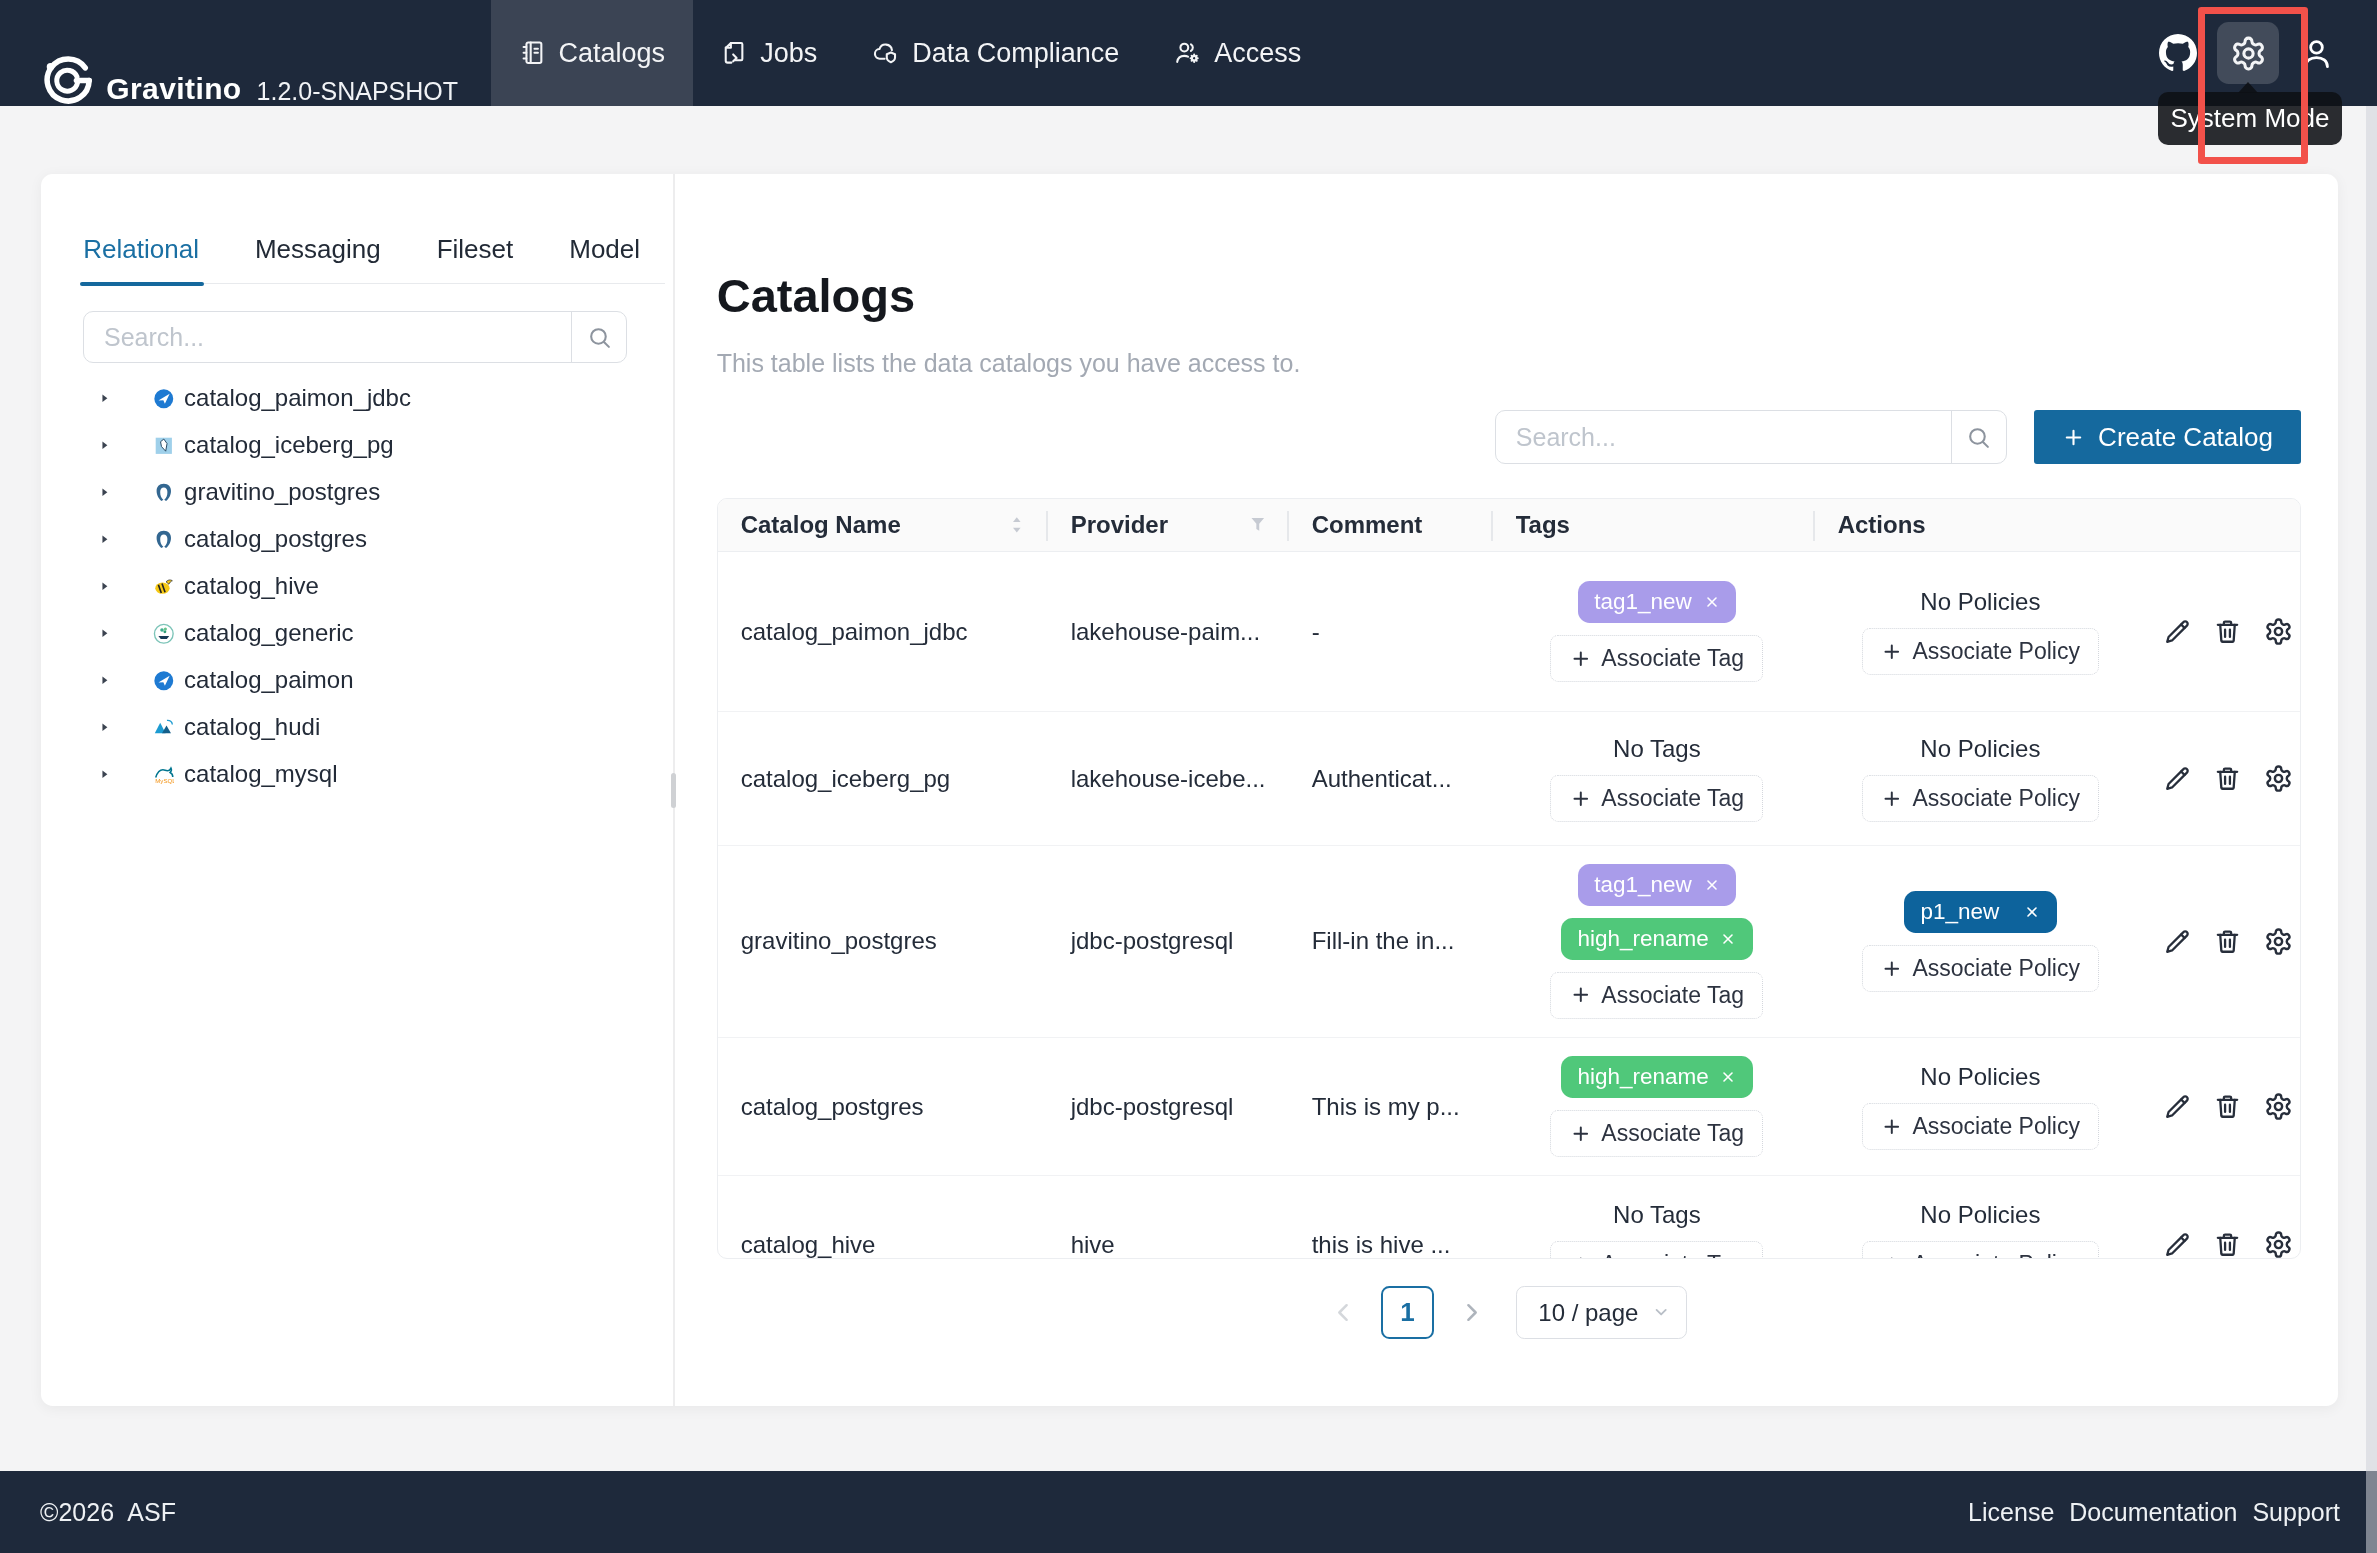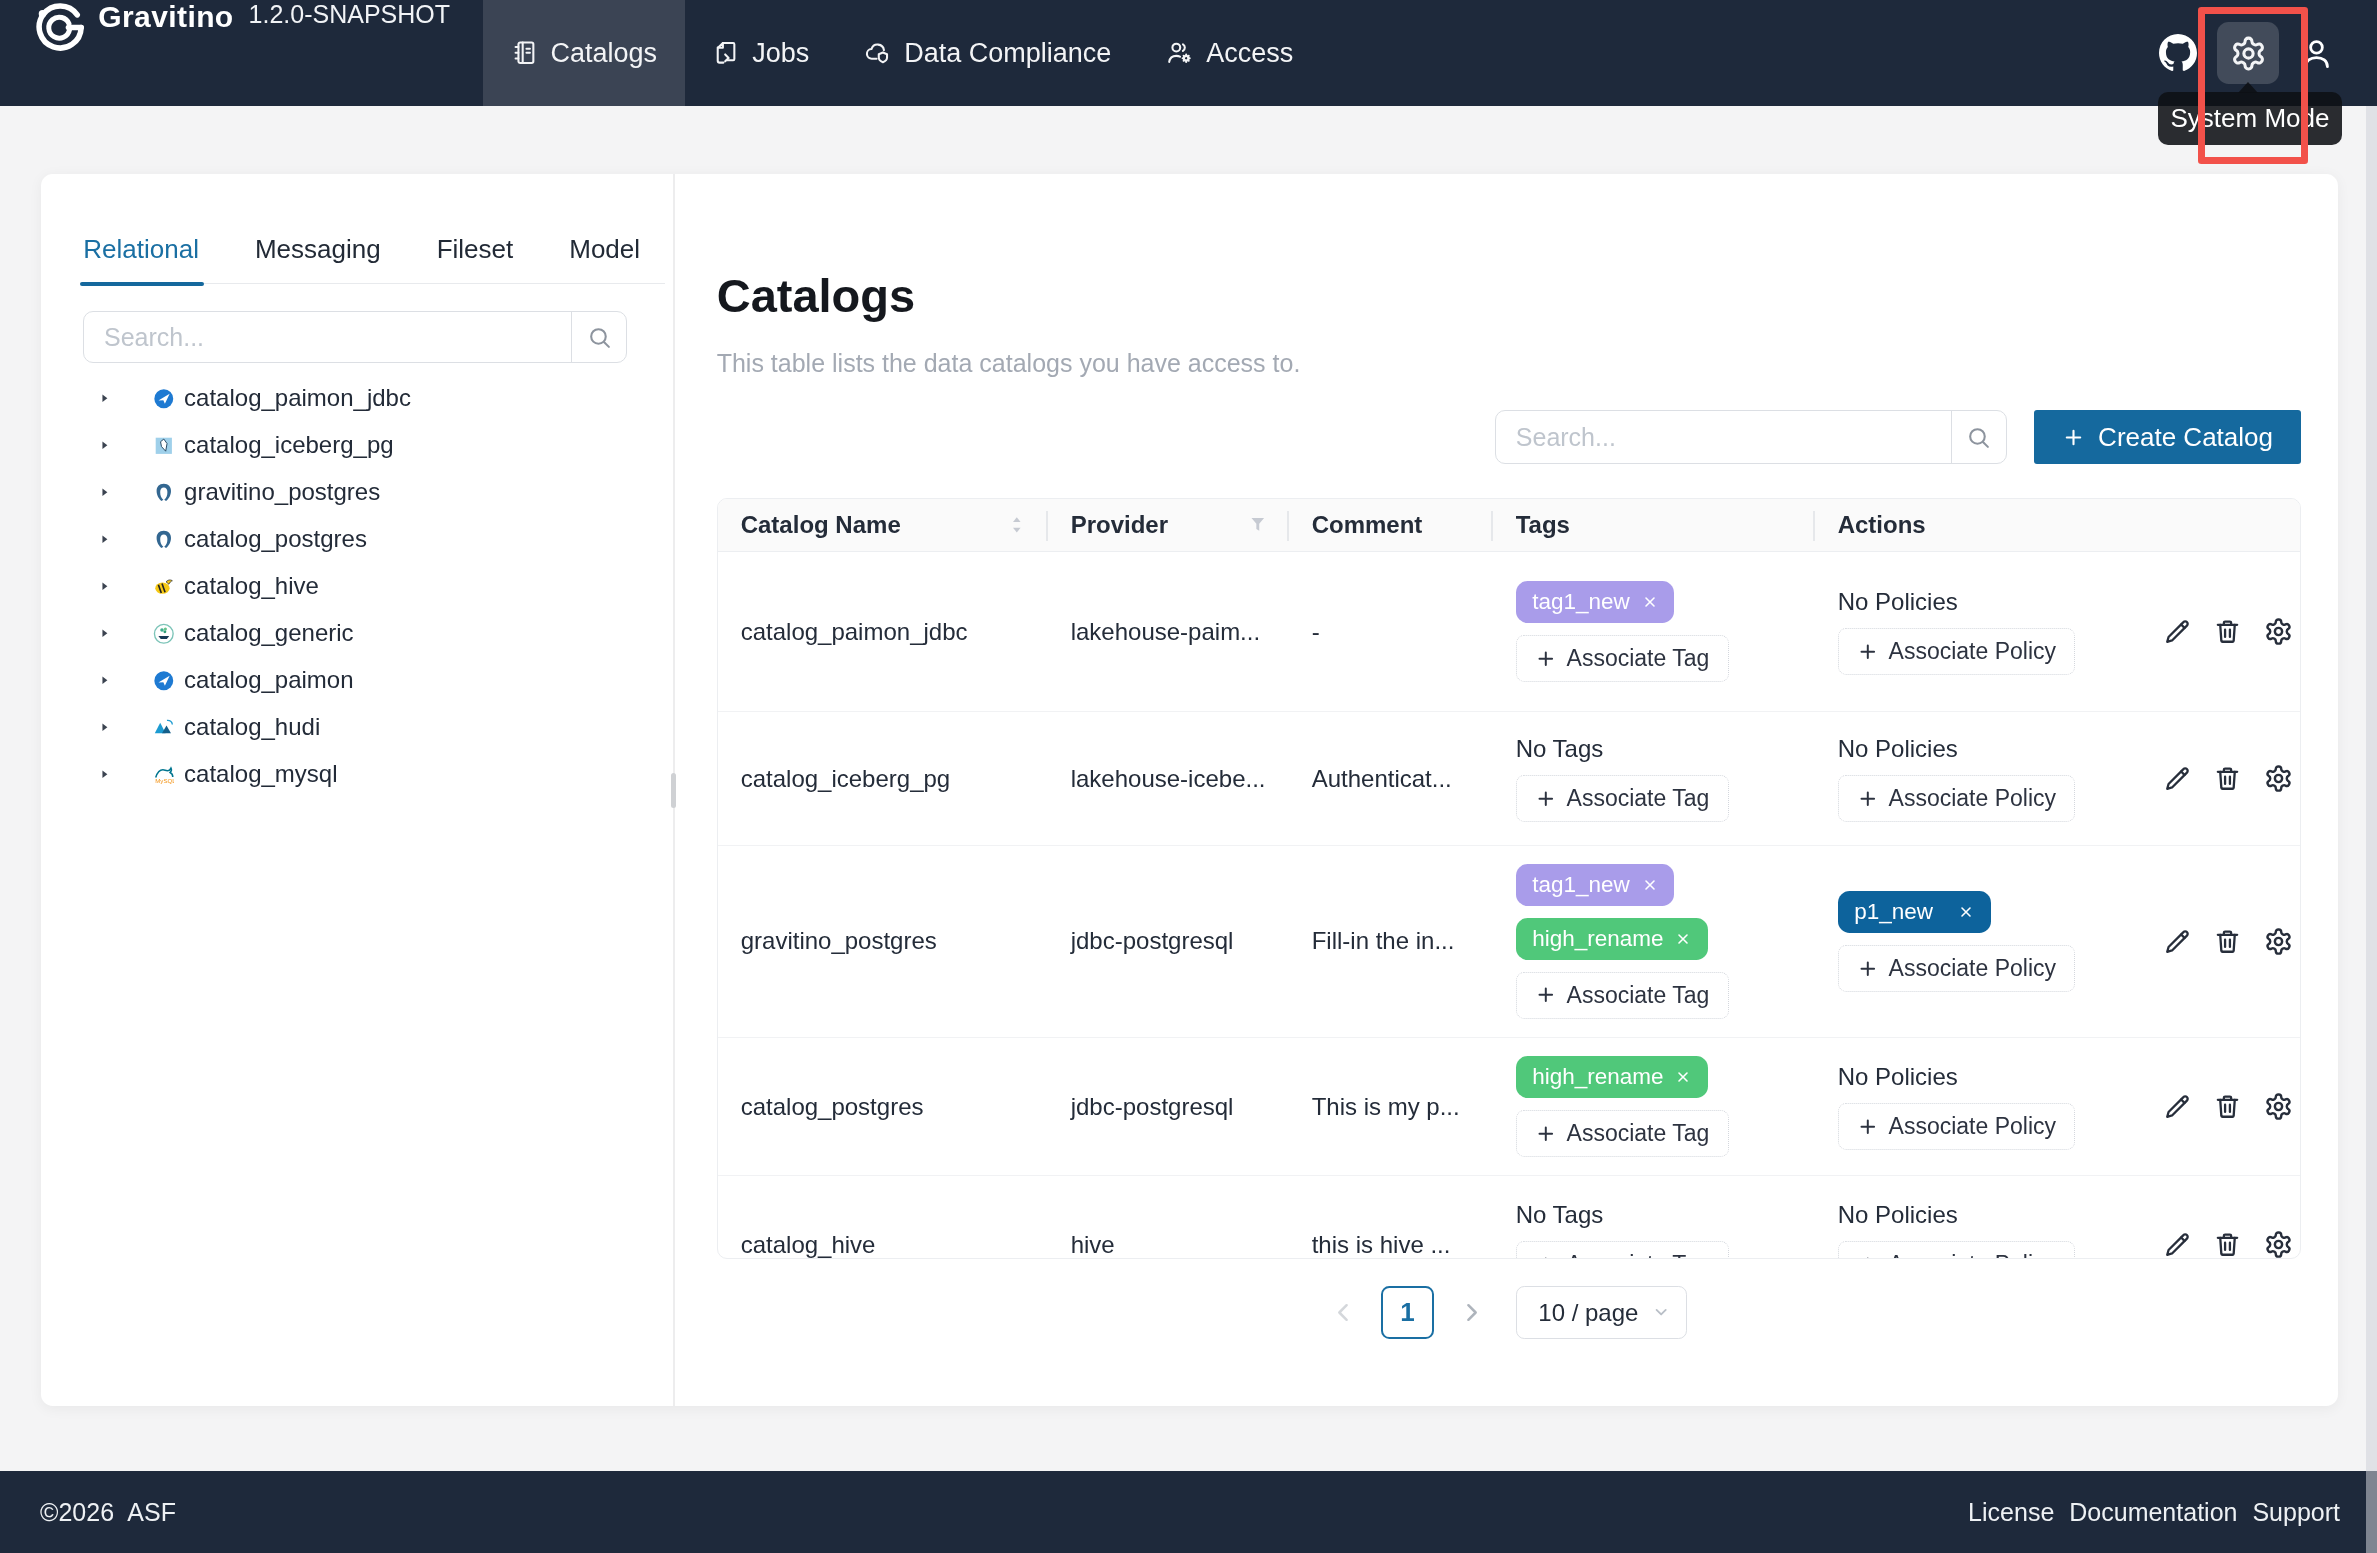--- a/index.html
+++ b/index.html
@@ -2,21 +2,21 @@
 <html style="font-size:13.3px"><head>
 <meta charset="utf-8">
 <style>
   * { margin:0; padding:0; box-sizing:border-box; }
   html,body { width:2377px; height:1553px; }
   body { font-family:"Liberation Sans","DejaVu Sans",sans-serif; background:#f4f4f5; color:#1f2937; }
   .page { position:relative; width:2377px; height:1553px; background:#f4f4f5; overflow:hidden; }
 
   
   .navbar { position:absolute; top:0; left:0; width:100%; height:106px; background:#1e293b; display:flex; align-items:stretch; z-index:10; }
-  .brand { display:flex; align-items:flex-start; padding-left:32px; }
+  .brand { display:flex; align-items:flex-end; padding-left:40px; }
   .logo { width:53px; height:53px; display:inline-flex; }
   .logo svg { width:100%; height:100%; }
   .brand-name { margin-left:13.3px; font-size:30px; font-weight:700; color:#ffffff; letter-spacing:0.4px; }
   .brand-version { margin-left:15px; font-size:25px; color:#f1f3f6; }
   .nav-tabs { display:flex; align-items:stretch; margin-left:33px; }
   .nav-tab { display:flex; align-items:center; gap:12.5px; padding:0 27.5px; color:#f3f4f6; font-size:27px; cursor:pointer; }
   .nav-tab.active { background:rgba(255,255,255,0.13); }
   .nav-icon { width:27.5px; height:27.5px; display:inline-flex; color:#f3f4f6; }
   .nav-icon svg { width:100%; height:100%; }
   .nav-right { margin-left:auto; display:flex; align-items:center; gap:20px; padding-right:43px; }
@@ -76,21 +76,21 @@
   .table-card { margin-top:34px; width:1584px; height:761px; border:1.7px solid #eceef1; border-radius:10px; overflow:hidden; background:#fff; }
   .thead { display:grid; grid-template-columns:330px 241px 204px 322px 325px 1fr; background:#fafafa; height:53px; border-bottom:1.7px solid #eceef1; }
   .th { display:flex; align-items:center; padding:0 20px 0 23px; font-size:24px; font-weight:600; color:#242c39; position:relative; }
   .th:not(:last-child)::after { content:""; position:absolute; right:0; top:11.7px; height:30px; width:1.7px; background:#e6e8eb; }
   .th-icon { margin-left:auto; width:21.6px; height:21.6px; display:inline-flex; }
   .th-icon svg { width:100%; height:100%; }
   .tbody { }
   .trow { display:grid; grid-template-columns:330px 241px 204px 322px 325px 1fr; border-bottom:1.7px solid #f1f2f4; }
   .trow:last-child { border-bottom:none; }
   .td { display:flex; align-items:center; padding:0 16.6px 0 23px; font-size:24px; color:#242c39; }
-  .td-stack { flex-direction:column; align-items:flex-start; justify-content:center; gap:11.7px; padding-top:18.3px; padding-bottom:18.3px; }
+  .td-stack { flex-direction:column; align-items:center; justify-content:center; gap:11.7px; padding-top:18.3px; padding-bottom:18.3px; }
   .no-label { font-size:24px; color:#242c39; }
   .chip { display:inline-flex; align-items:center; gap:11.7px; height:42px; padding:0 16.6px; border-radius:11.7px; color:#fff; font-size:22.5px; }
   .chip .x { width:16px; height:16px; display:inline-flex; cursor:pointer; }
   .chip .x svg { width:100%; height:100%; }
   .assoc-btn { display:inline-flex; align-items:center; gap:10px; height:47px; padding:0 18.3px; border:1.7px dotted #d4d7dd; border-radius:8.3px; background:#fff; font-size:23px; color:#2d3340; cursor:pointer; font-family:inherit; }
   .assoc-btn .plus { width:21.6px; height:21.6px; display:inline-flex; }
   .assoc-btn svg { width:100%; height:100%; }
   .td-actions { gap:21.6px; }
   .action-btn { width:29px; height:29px; display:inline-flex; border:none; background:transparent; color:#272e3b; cursor:pointer; padding:0; }
   .action-btn svg { width:100%; height:100%; }

